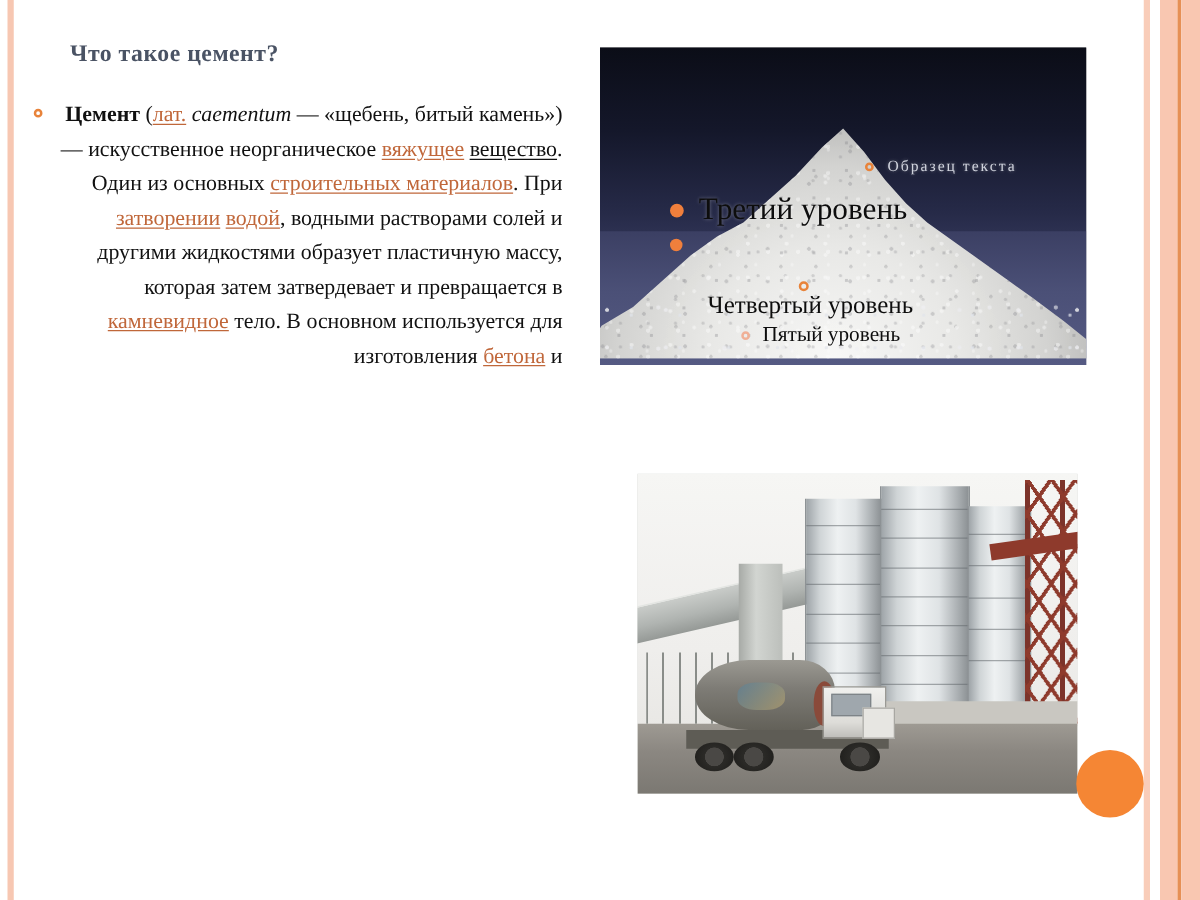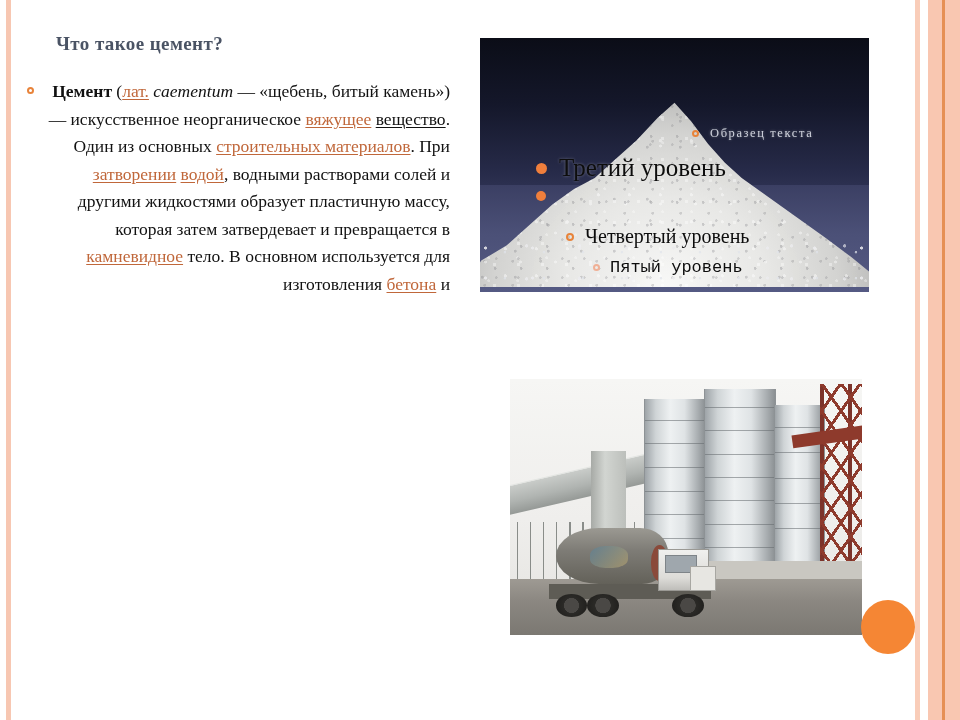--- a/index.html
+++ b/index.html
@@ -190,27 +190,27 @@
   .lvl-1 .txt { font-size: 12.5px; color: #cfd2dc; letter-spacing: 1.6px; }
 
   .lvl-2 { left: 56px; top: 116px; }
   .lvl-2 .dot { width: 11px; height: 11px; background: #f07f3c; margin-right: 12px; }
   .lvl-2 .txt { font-size: 25px; color: #0d0d0d; }
 
   .lvl-3 { left: 56px; top: 153px; }
   .lvl-3 .dot { width: 10px; height: 10px; background: #f07f3c; margin-right: 12px; }
   .lvl-3 .txt { font-size: 21px; color: #0d0d0d; }
 
-  .lvl-4 { left: 86px; top: 187px; }
+  .lvl-4 { left: 86px; top: 187px; flex-direction: column; }
   .lvl-4 .dot { width: 8px; height: 8px; border: 2px solid #e8833a; margin-right: 11px; }
   .lvl-4 .txt { font-size: 20px; color: #0d0d0d; }
 
   .lvl-5 { left: 113px; top: 220px; }
   .lvl-5 .dot { width: 7px; height: 7px; border: 2px solid #f0b096; margin-right: 10px; }
-  .lvl-5 .txt { font-size: 17px; color: #0d0d0d; font-family: Liberation Mono, monospace; }
+  .lvl-5 .txt { font-size: 17px; color: #0d0d0d; }
 
   
   #photo-bottom {
     position: absolute;
     left: 510px;
     top: 379px;
     width: 352px;
     height: 256px;
     overflow: hidden;
     background: #d8d9d6;

